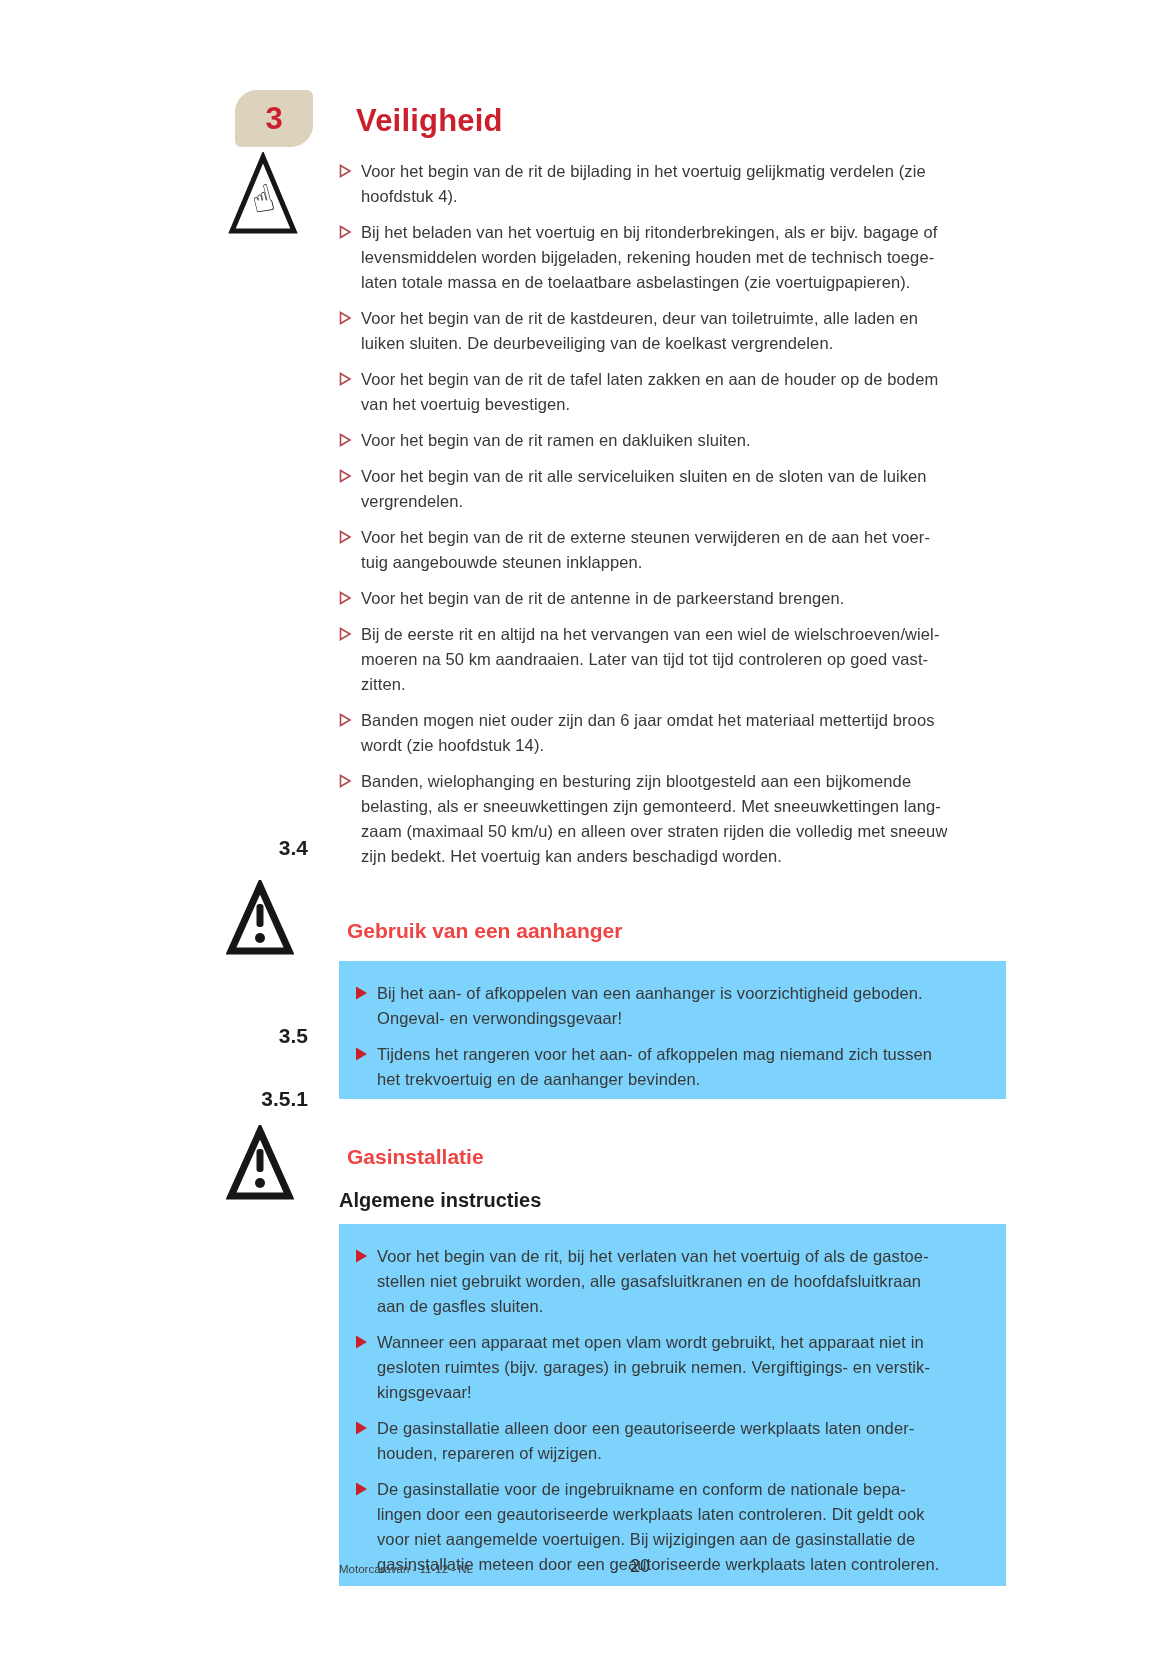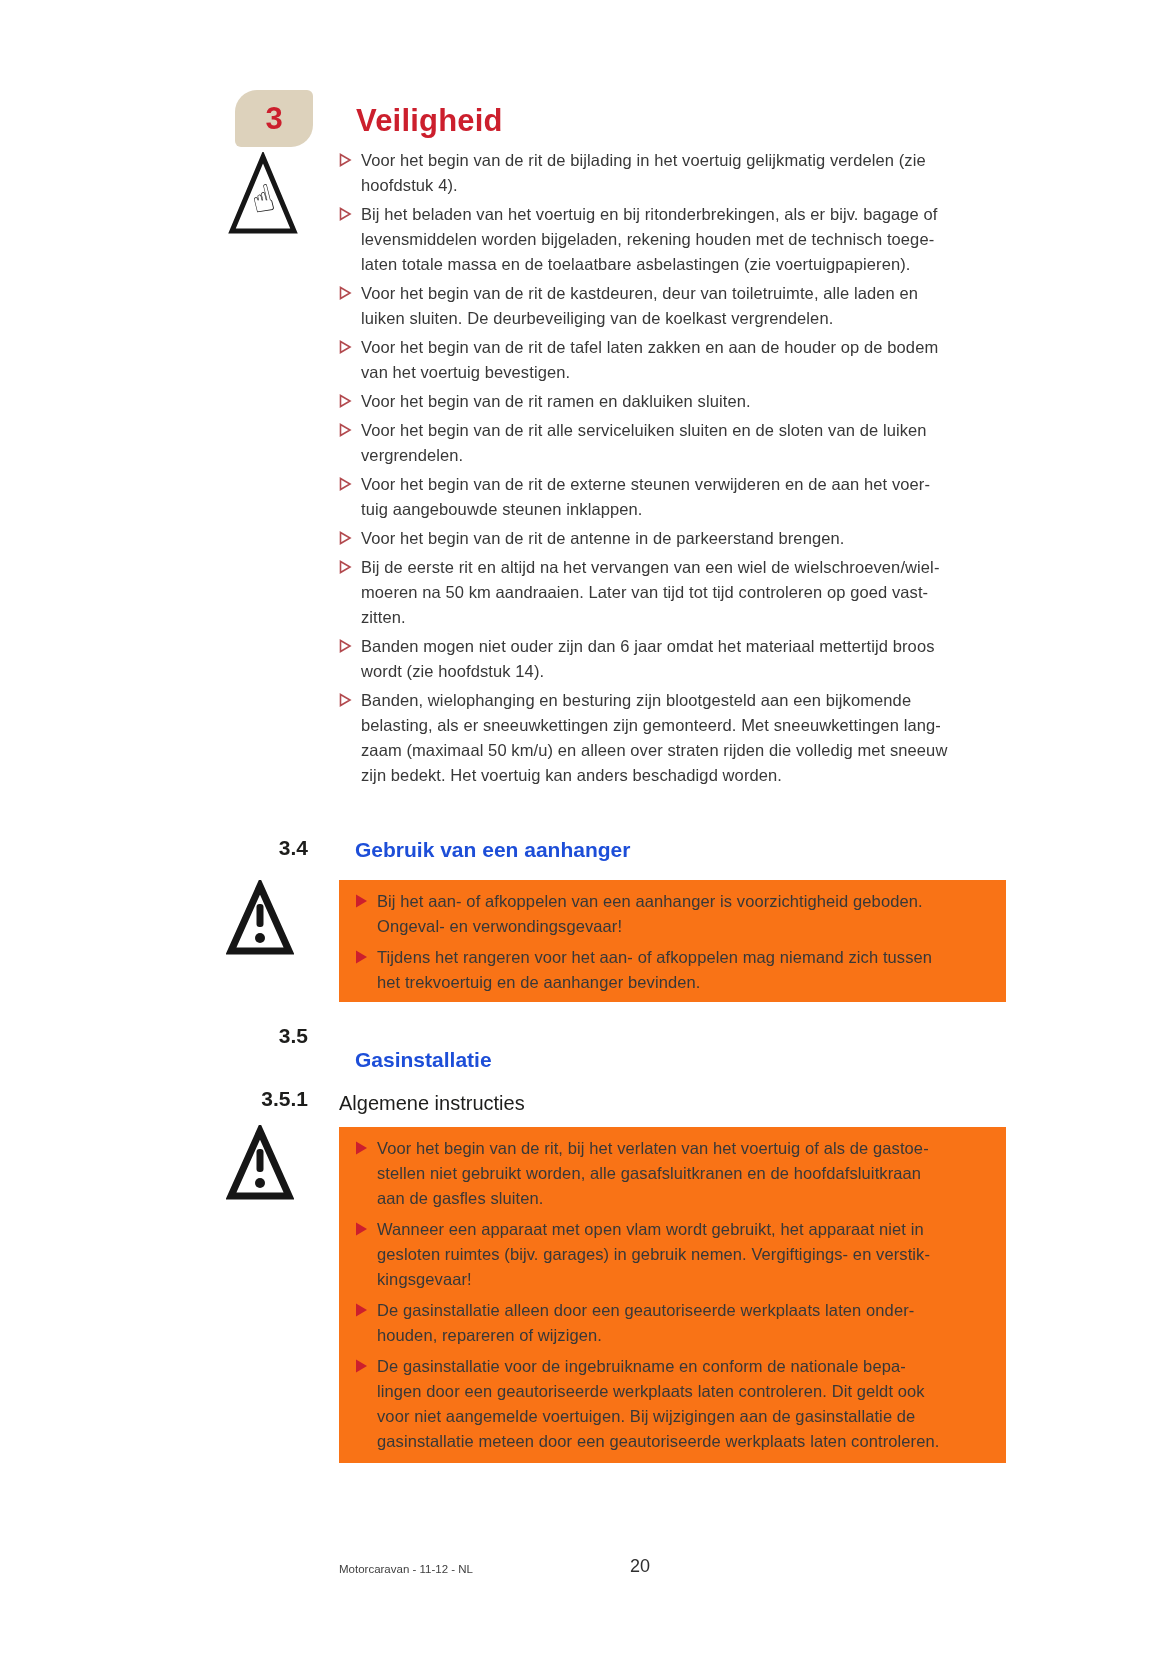--- a/index.html
+++ b/index.html
@@ -32,32 +32,32 @@
   
   .secnum{
     position:absolute;left:195px;width:113px;text-align:right;
     font-size:21px;font-weight:bold;color:#1d1d1b;line-height:24px;
   }
   .secnum.n34{top:836px;}
   .secnum.n35{top:1024px;text-align:right;}
   .secnum.n351{top:1087px;}
   
   .content{position:absolute;left:339px;top:148px;width:667px;}
-  .bi{display:flex;align-items:flex-start;margin-bottom:4px;}
+  .bi{display:flex;align-items:flex-start;margin-bottom:4px;margin-top:11px;}
   .marker{width:22px;flex:0 0 22px;padding-top:4px;}
   .btxt{
     white-space:pre-line;font-size:16.5px;line-height:25px;color:#383838;
     letter-spacing:0.1px;
   }
-  h2.shead{margin:16px;font-size:21px;line-height:24px;font-weight:bold;color:#1d4ed8;}
-  h3.shead{margin:0;font-size:20px;line-height:24px;font-weight:normal;color:#1d1d1b;}
+  h2.shead{margin:8px;font-size:21px;line-height:24px;font-weight:bold;color:#ef4444;}
+  h3.shead{margin:0;font-size:20px;line-height:24px;font-weight:bold;color:#1d1d1b;}
   .h34{margin-top:50px !important;}
   .h35{margin-top:46px !important;}
   .h351{margin-top:19px !important;}
-  .graybox{background:#f97316;}
+  .graybox{background:#7dd3fc;}
   .box1{margin-top:18px;padding:9px 20px 7px 16px;}
   .box2{margin-top:12px;padding:9px 20px 9px 16px;}
   .graybox .bi{margin-bottom:6px;}
   .graybox .bi:last-child{margin-bottom:0;}
   
   .pagenum{
     position:absolute;left:600px;top:1556px;width:80px;text-align:center;
     font-size:18px;color:#2f2f2f;
   }
   .docref{

